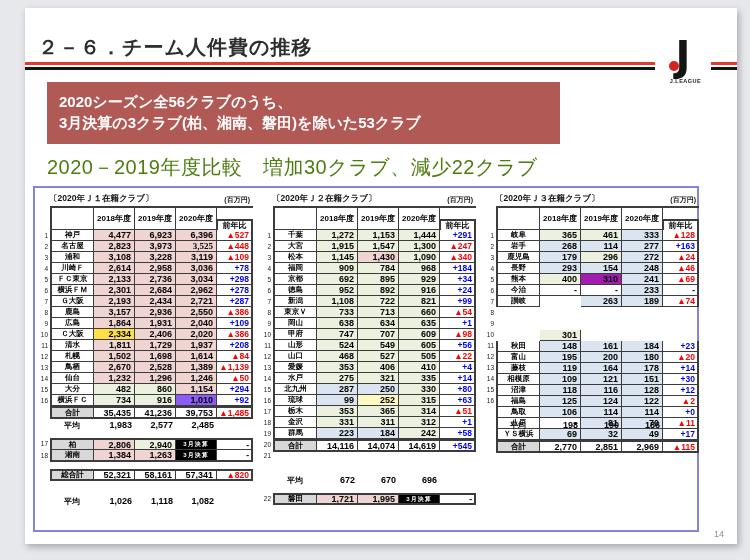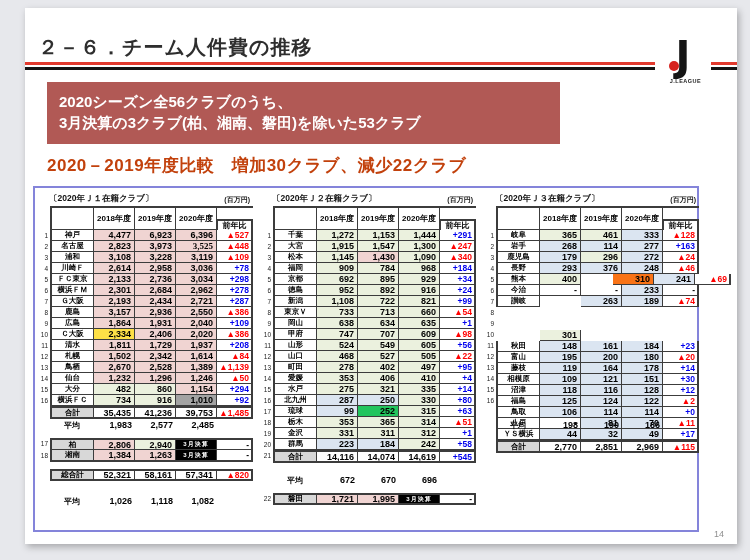--- a/index.html
+++ b/index.html
@@ -38,21 +38,21 @@
   #logo .cap { display: block; font-size: 5.5px; font-weight: bold; color: #1a1a1a; letter-spacing: .5px; margin-top: 1px; }
   
   #banner {
     position: absolute; left: 22px; top: 74px; width: 513px; height: 62px;
     background: #b15955; color: #ffffff; font-weight: bold;
     font-size: 15px; line-height: 21px; padding: 9px 0 0 12px;
   }
   
   #subtitle {
     position: absolute; left: 22px; top: 146px;
-    font-size: 17px; font-weight: bold; color: #c2410c; letter-spacing: .5px;
+    font-size: 20px; font-weight: normal; color: #4d7c0f; letter-spacing: .5px;
   }
   
   #panel {
     position: absolute; left: 8px; top: 178px; width: 666px; height: 346px;
     border: 2px solid #8484da; background: #fff;
   }
   .tcol { position: absolute; top: 5px; width: 214px; height: 336px; }
   #col0 { left: 5px; } #col1 { left: 228px; } #col2 { left: 451px; }
   .cap { position: absolute; left: 9px; right: 4px; height: 12px;
          display: flex; justify-content: space-between; align-items: flex-end; }
@@ -221,21 +221,21 @@
           <div class="trow">
             <div class="cell c-name">清水</div>
             <div class="cell c-v" style="background: rgb(240, 212, 210);">1,811</div>
             <div class="cell c-v" style="background: rgb(240, 212, 210);">1,729</div>
             <div class="cell c-v" style="background: rgb(240, 212, 210);">1,937</div>
             <div class="cell c-diff pos">+208</div>
           </div>
           <div class="trow">
             <div class="cell c-name">札幌</div>
             <div class="cell c-v" style="background: rgb(240, 212, 210);">1,502</div>
-            <div class="cell c-v" style="background: rgb(240, 212, 210);">2,342</div>
+            <div class="cell c-v" style="background: rgb(240, 212, 210);">1,698</div>
             <div class="cell c-v" style="background: rgb(240, 212, 210);">1,614</div>
             <div class="cell c-diff neg">▲84</div>
           </div>
           <div class="trow">
             <div class="cell c-name">鳥栖</div>
             <div class="cell c-v" style="background: rgb(240, 212, 210);">2,670</div>
             <div class="cell c-v" style="background: rgb(240, 212, 210);">2,528</div>
             <div class="cell c-v" style="background: rgb(240, 212, 210);">1,389</div>
             <div class="cell c-diff neg">▲1,139</div>
           </div>
@@ -250,21 +250,21 @@
             <div class="cell c-name">大分</div>
             <div class="cell c-v" style="background: rgb(235, 241, 222);">482</div>
             <div class="cell c-v" style="background: rgb(235, 241, 222);">860</div>
             <div class="cell c-v" style="background: rgb(240, 212, 210);">1,154</div>
             <div class="cell c-diff pos">+294</div>
           </div>
           <div class="trow">
             <div class="cell c-name">横浜ＦＣ</div>
             <div class="cell c-v" style="background: rgb(235, 241, 222);">734</div>
             <div class="cell c-v" style="background: rgb(235, 241, 222);">916</div>
-            <div class="cell c-v" style="background: #a3a3a3;">1,010</div>
+            <div class="cell c-v" style="background: #8b5cf6;">1,010</div>
             <div class="cell c-diff pos">+92</div>
           </div>
           <div class="trow total">
             <div class="cell c-name lbl">合計</div>
             <div class="cell c-v">35,435</div>
             <div class="cell c-v">41,236</div>
             <div class="cell c-v">39,753</div>
             <div class="cell c-diff neg">▲1,485</div>
           </div>
         </div>
@@ -428,27 +428,20 @@
             <div class="cell c-diff pos">+56</div>
           </div>
           <div class="trow">
             <div class="cell c-name">山口</div>
             <div class="cell c-v" style="background: rgb(235, 241, 222);">468</div>
             <div class="cell c-v" style="background: rgb(235, 241, 222);">527</div>
             <div class="cell c-v" style="background: rgb(235, 241, 222);">505</div>
             <div class="cell c-diff neg">▲22</div>
           </div>
           <div class="trow">
-            <div class="cell c-name">町田</div>
-            <div class="cell c-v" style="background: rgb(235, 241, 222);">278</div>
-            <div class="cell c-v" style="background: rgb(235, 241, 222);">402</div>
-            <div class="cell c-v" style="background: rgb(235, 241, 222);">497</div>
-            <div class="cell c-diff pos">+95</div>
-          </div>
-          <div class="trow">
             <div class="cell c-name">愛媛</div>
             <div class="cell c-v" style="background: rgb(235, 241, 222);">353</div>
             <div class="cell c-v" style="background: rgb(235, 241, 222);">406</div>
             <div class="cell c-v" style="background: rgb(235, 241, 222);">410</div>
             <div class="cell c-diff pos">+4</div>
           </div>
           <div class="trow">
             <div class="cell c-name">水戸</div>
             <div class="cell c-v" style="background: rgb(235, 241, 222);">275</div>
             <div class="cell c-v" style="background: rgb(235, 241, 222);">321</div>
@@ -458,21 +451,21 @@
           <div class="trow">
             <div class="cell c-name">北九州</div>
             <div class="cell c-v" style="background: rgb(219, 229, 241);">287</div>
             <div class="cell c-v" style="background: rgb(219, 229, 241);">250</div>
             <div class="cell c-v" style="background: rgb(235, 241, 222);">330</div>
             <div class="cell c-diff pos">+80</div>
           </div>
           <div class="trow">
             <div class="cell c-name">琉球</div>
             <div class="cell c-v" style="background: rgb(219, 229, 241);">99</div>
-            <div class="cell c-v" style="background: #22c55e; padding-left: 8px;">252</div>
+            <div class="cell c-v" style="background: #fef9c3; padding-left: 8px;">252</div>
             <div class="cell c-v" style="background: rgb(235, 241, 222);">315</div>
             <div class="cell c-diff pos">+63</div>
           </div>
           <div class="trow">
             <div class="cell c-name">栃木</div>
             <div class="cell c-v" style="background: rgb(235, 241, 222);">353</div>
             <div class="cell c-v" style="background: rgb(235, 241, 222);">365</div>
             <div class="cell c-v" style="background: rgb(235, 241, 222);">314</div>
             <div class="cell c-diff neg">▲51</div>
           </div>
@@ -563,28 +556,28 @@
           <div class="trow">
             <div class="cell c-name">鹿児島</div>
             <div class="cell c-v" style="background: rgb(219, 229, 241);">179</div>
             <div class="cell c-v" style="background: rgb(235, 241, 222);">296</div>
             <div class="cell c-v" style="background: rgb(219, 229, 241);">272</div>
             <div class="cell c-diff neg">▲24</div>
           </div>
           <div class="trow">
             <div class="cell c-name">長野</div>
             <div class="cell c-v" style="background: rgb(219, 229, 241);">293</div>
-            <div class="cell c-v" style="background: rgb(219, 229, 241);">376</div>
+            <div class="cell c-v" style="background: rgb(219, 229, 241);">154</div>
             <div class="cell c-v" style="background: rgb(219, 229, 241);">248</div>
             <div class="cell c-diff neg">▲46</div>
           </div>
           <div class="trow">
             <div class="cell c-name">熊本</div>
             <div class="cell c-v" style="background: rgb(235, 241, 222);">400</div>
-            <div class="cell c-v" style="background: #f97316; margin-left: 32px;">310</div>
+            <div class="cell c-v" style="background: #a21caf;">310</div>
             <div class="cell c-v" style="background: rgb(219, 229, 241);">241</div>
             <div class="cell c-diff neg">▲69</div>
           </div>
           <div class="trow">
             <div class="cell c-name">今治</div>
             <div class="cell c-v" style="background: rgb(255, 255, 255);">-</div>
             <div class="cell c-v" style="background: rgb(255, 255, 255);">-</div>
             <div class="cell c-v" style="background: rgb(219, 229, 241);">233</div>
             <div class="cell c-diff dash">-</div>
           </div>
@@ -646,21 +639,21 @@
           </div>
           <div class="trow">
             <div class="cell c-name">八戸</div>
             <div class="cell c-v" style="background: rgb(255, 255, 255);">-</div>
             <div class="cell c-v" style="background: rgb(219, 229, 241);">81</div>
             <div class="cell c-v" style="background: rgb(219, 229, 241);">70</div>
             <div class="cell c-diff neg">▲11</div>
           </div>
           <div class="trow">
             <div class="cell c-name">ＹＳ横浜</div>
-            <div class="cell c-v" style="background: rgb(219, 229, 241);">44</div>
+            <div class="cell c-v" style="background: rgb(219, 229, 241);">69</div>
             <div class="cell c-v" style="background: rgb(219, 229, 241);">32</div>
             <div class="cell c-v" style="background: rgb(219, 229, 241);">49</div>
             <div class="cell c-diff pos">+17</div>
           </div>
           <div class="trow total">
             <div class="cell c-name lbl">合計</div>
             <div class="cell c-v">2,770</div>
             <div class="cell c-v">2,851</div>
             <div class="cell c-v">2,969</div>
             <div class="cell c-diff neg">▲115</div>

